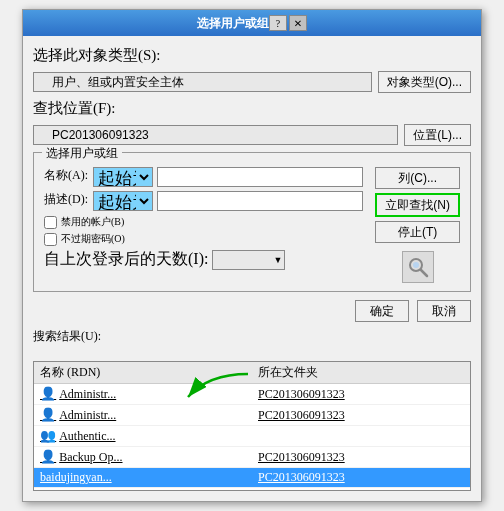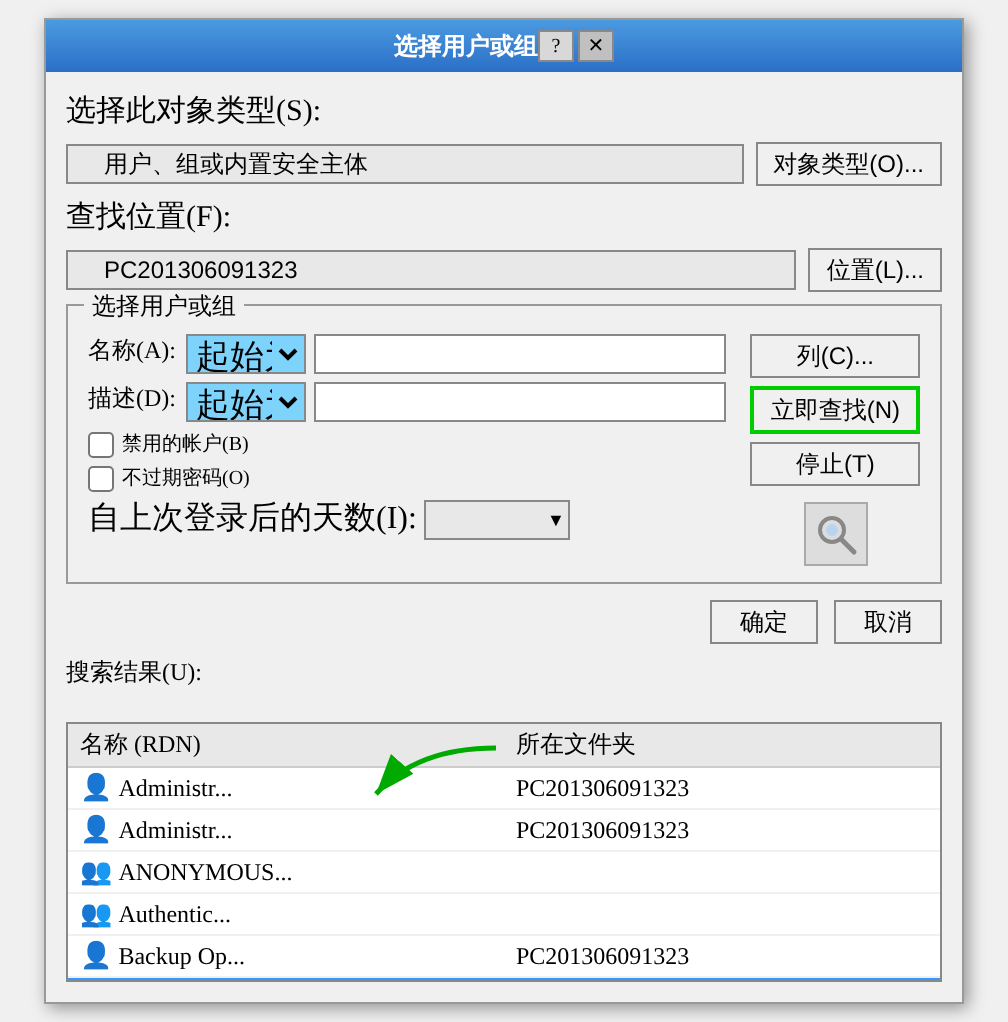--- a/index.html
+++ b/index.html
@@ -207,20 +207,21 @@
       font-size: 12px;
       font-weight: normal;
       position: sticky;
       top: 0;
     }
     .results-table td {
       padding: 2px 6px;
       font-size: 12px;
       border-bottom: 1px solid #f0f0f0;
       white-space: nowrap;
+      text-decoration: underline;
     }
     .results-table tr.selected td {
       background: #3399ff;
       color: white;
     }
     .arrow-overlay {
       position: absolute;
       left: 155px;
       bottom: 88px;
       pointer-events: none;
@@ -340,24 +341,20 @@
           <tbody id="results-tbody">
           <tr>
                 <td><span style="font-size:13px; margin-right:3px;">👤</span>Administr...</td>
                 <td>PC201306091323</td>
               </tr>
               <tr>
                 <td><span style="font-size:13px; margin-right:3px;">👤</span>Administr...</td>
                 <td>PC201306091323</td>
               </tr>
               <tr>
-                <td><span style="font-size:13px; margin-right:3px;">👥</span>ANONYMOUS...</td>
-                <td></td>
-              </tr>
-              <tr>
                 <td><span style="font-size:13px; margin-right:3px;">👥</span>Authentic...</td>
                 <td></td>
               </tr>
               <tr>
                 <td><span style="font-size:13px; margin-right:3px;">👤</span>Backup Op...</td>
                 <td>PC201306091323</td>
               </tr>
               <tr class="selected">
                 <td>baidujingyan...</td>
                 <td>PC201306091323</td>

